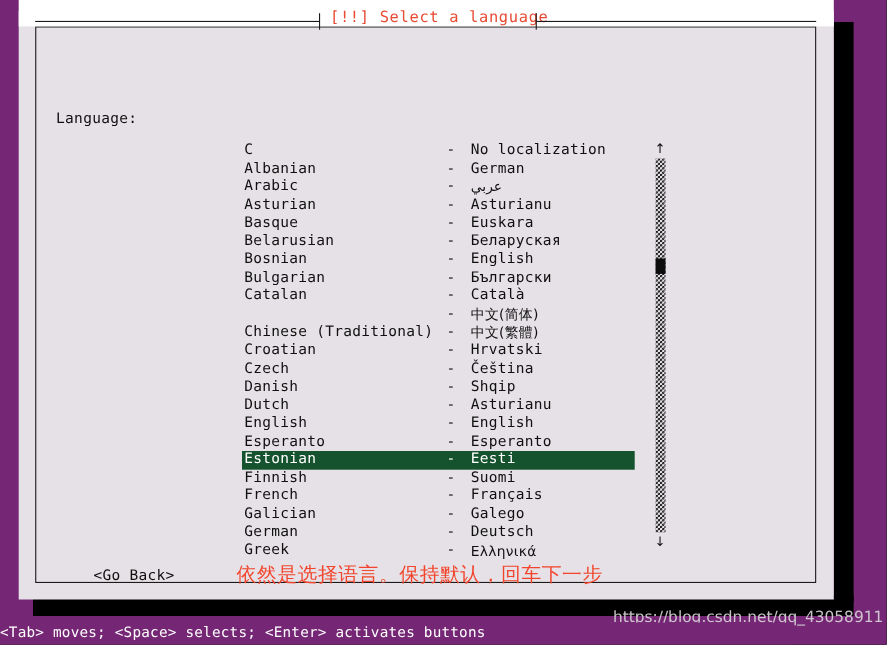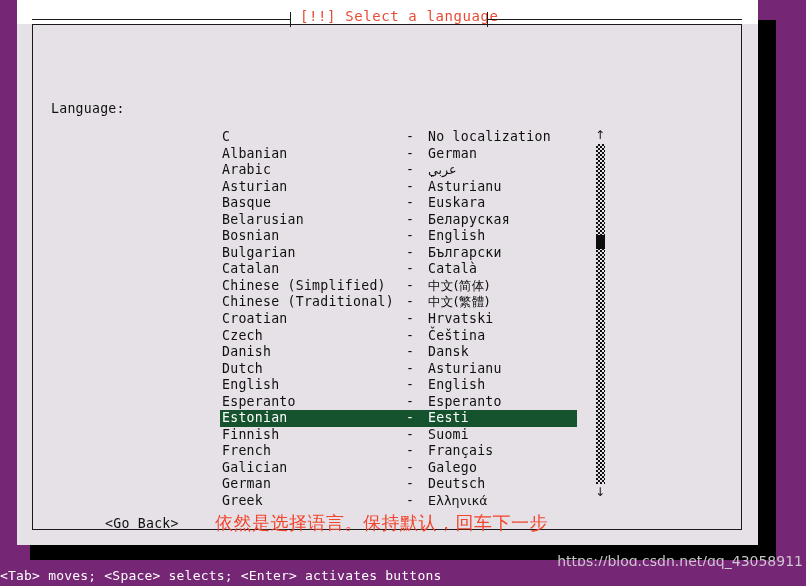--- a/index.html
+++ b/index.html
@@ -213,21 +213,20 @@
 
   .go-back {
     position: absolute;
     left: 68px;
     top: 505px;
     color: #101010;
     font-size: 13.2px;
     line-height: 17px;
     letter-spacing: 0.25px;
     white-space: nowrap;
-    margin-left: 20px;
   }
 
   .annotation {
     position: absolute;
     left: 198px;
     top: 501px;
     color: #f2452d;
     font-family: "DejaVu Sans", sans-serif;
     font-size: 18px;
     line-height: 24px;
@@ -315,21 +314,20 @@
           <span class="name">Bulgarian</span>
           <span class="dash">-</span>
           <span class="native">Български</span>
         </div>
         <div class="row">
           <span class="name">Catalan</span>
           <span class="dash">-</span>
           <span class="native">Català</span>
         </div>
         <div class="row">
-          <span class="name">Chinese (Simplified)</span>
           <span class="dash">-</span>
           <span class="native cjk">中文(简体)</span>
         </div>
         <div class="row">
           <span class="name">Chinese (Traditional)</span>
           <span class="dash">-</span>
           <span class="native cjk">中文(繁體)</span>
         </div>
         <div class="row">
           <span class="name">Croatian</span>
@@ -337,21 +335,21 @@
           <span class="native">Hrvatski</span>
         </div>
         <div class="row">
           <span class="name">Czech</span>
           <span class="dash">-</span>
           <span class="native">Čeština</span>
         </div>
         <div class="row">
           <span class="name">Danish</span>
           <span class="dash">-</span>
-          <span class="native">Dansk</span>
+          <span class="native">Shqip</span>
         </div>
         <div class="row">
           <span class="name">Dutch</span>
           <span class="dash">-</span>
           <span class="native">Asturianu</span>
         </div>
         <div class="row">
           <span class="name">English</span>
           <span class="dash">-</span>
           <span class="native">English</span>

